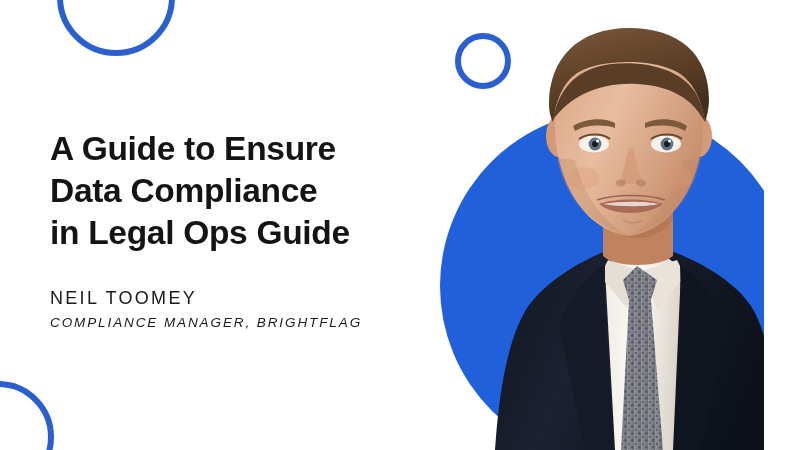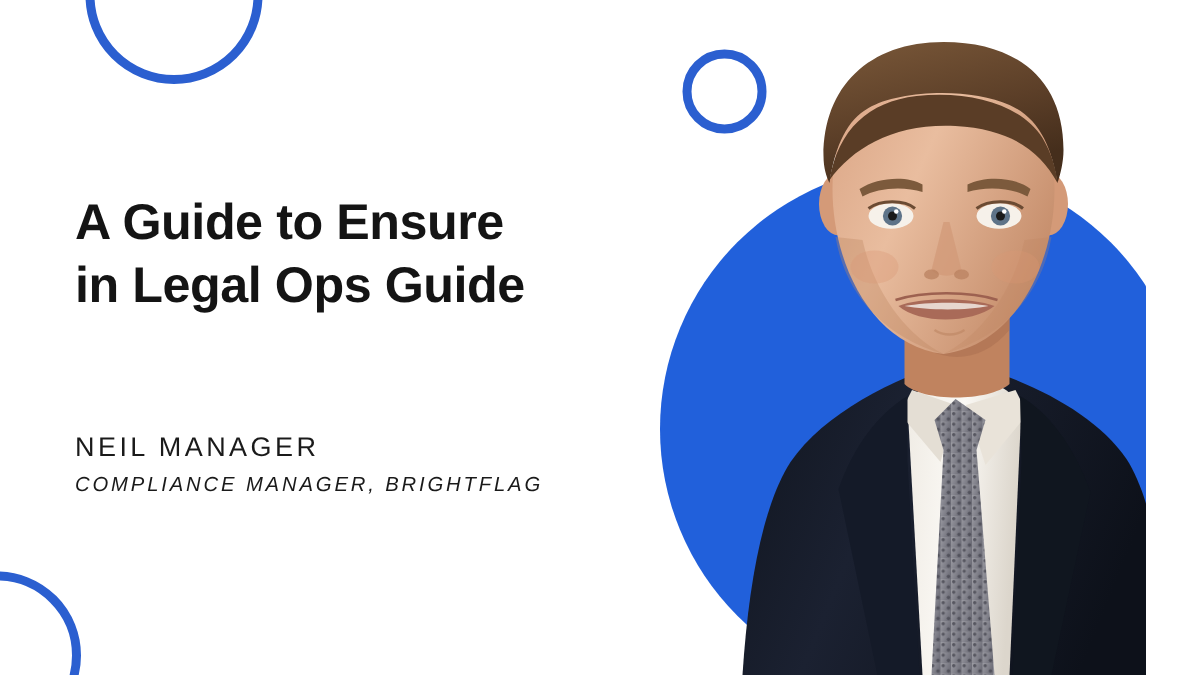--- a/index.html
+++ b/index.html
@@ -233,22 +233,23 @@
       <path d="M214 150 C 208 186, 184 216, 142 228 C 166 216, 188 188, 196 152 Z" fill="#BE8662" opacity="0.28"></path>
       <ellipse cx="96" cy="170" rx="16" ry="11" fill="#D99775" opacity="0.35"></ellipse>
       <ellipse cx="190" cy="170" rx="16" ry="11" fill="#D99775" opacity="0.30"></ellipse>
       <path d="M136 212 C 142 216, 150 216, 156 212" stroke="#BC8563" stroke-width="1.6" fill="none" opacity="0.6"></path>
     </svg>
   </div>
 
   <div id="text-block">
     <h1 id="headline">
       <span class="hl-line">A Guide to Ensure</span>
+      <span class="hl-line">Data Compliance</span>
       <span class="hl-line">in Legal Ops Guide</span>
     </h1>
   </div>
 
   <div id="speaker-block">
-    <p id="speaker-name">NEIL MANAGER</p>
+    <p id="speaker-name">NEIL TOOMEY</p>
     <p id="speaker-role">COMPLIANCE MANAGER, BRIGHTFLAG</p>
   </div>
 
 </div>
 
 </body></html>

